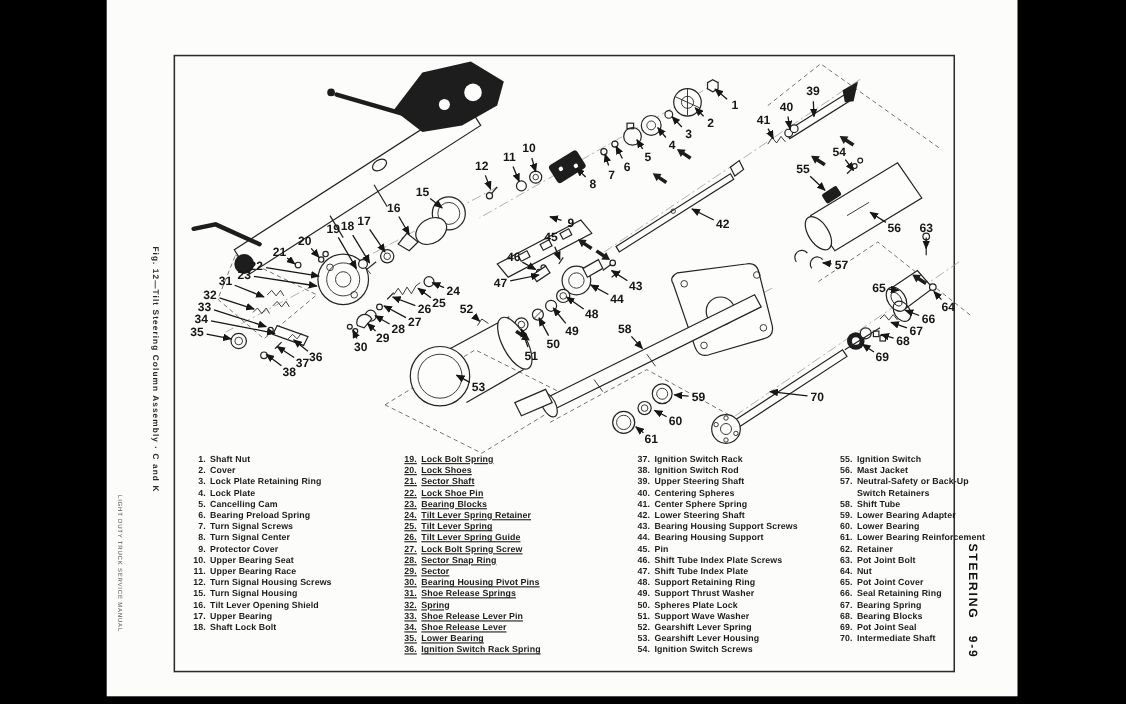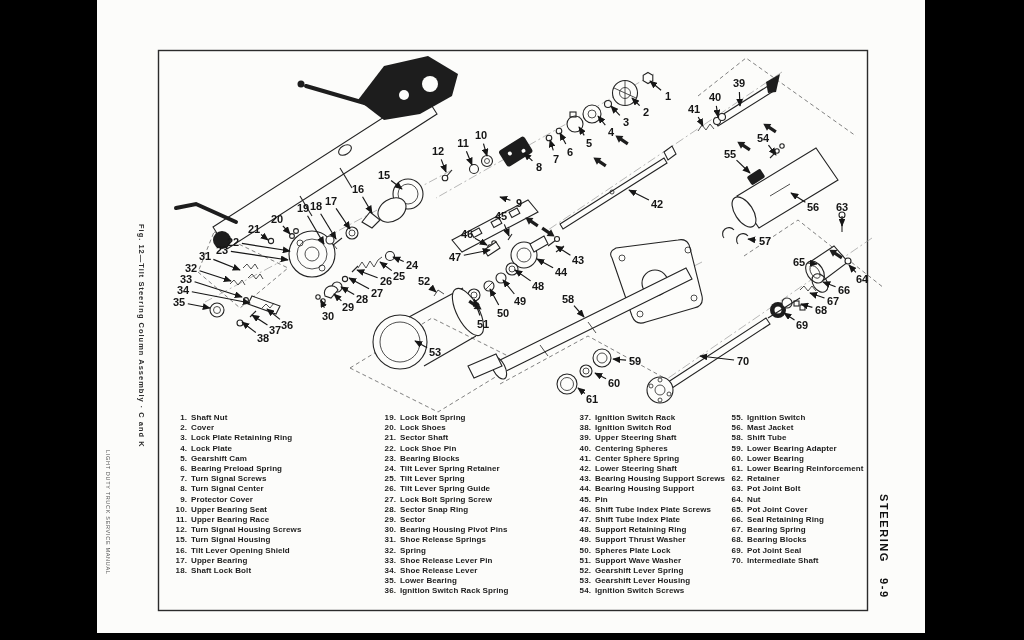--- a/index.html
+++ b/index.html
@@ -407,21 +407,21 @@
         <div class="prow">
           <span class="pnum">3.</span>
           <span class="pname">Lock Plate Retaining Ring</span>
         </div>
         <div class="prow">
           <span class="pnum">4.</span>
           <span class="pname">Lock Plate</span>
         </div>
         <div class="prow">
           <span class="pnum">5.</span>
-          <span class="pname">Gearshift Cam</span>
+          <span class="pname">Cancelling Cam</span>
         </div>
         <div class="prow">
           <span class="pnum">6.</span>
           <span class="pname">Bearing Preload Spring</span>
         </div>
         <div class="prow">
           <span class="pnum">7.</span>
           <span class="pname">Turn Signal Screws</span>
         </div>
         <div class="prow">
@@ -454,21 +454,21 @@
         </div>
         <div class="prow">
           <span class="pnum">17.</span>
           <span class="pname">Upper Bearing</span>
         </div>
         <div class="prow">
           <span class="pnum">18.</span>
           <span class="pname">Shaft Lock Bolt</span>
         </div>
       </div>
-    <div class="pcol" style="left:285px;">
+    <div class="pcol" style="left:268px;text-decoration:underline;">
         <div class="prow">
           <span class="pnum">19.</span>
           <span class="pname">Lock Bolt Spring</span>
         </div>
         <div class="prow">
           <span class="pnum">20.</span>
           <span class="pname">Lock Shoes</span>
         </div>
         <div class="prow">
           <span class="pnum">21.</span>
@@ -602,28 +602,33 @@
         </div>
         <div class="prow">
           <span class="pnum">53.</span>
           <span class="pname">Gearshift Lever Housing</span>
         </div>
         <div class="prow">
           <span class="pnum">54.</span>
           <span class="pname">Ignition Switch Screws</span>
         </div>
       </div>
-    <div class="pcol" style="left:632px;">
+    <div class="pcol" style="left:664px;">
         <div class="prow">
           <span class="pnum">55.</span>
           <span class="pname">Ignition Switch</span>
         </div>
         <div class="prow">
           <span class="pnum">56.</span>
           <span class="pname">Mast Jacket</span>
+        </div>
+        <div class="prow">
+          <span class="pnum">57.</span>
+          <span class="pname">Neutral-Safety or Back-Up
+Switch Retainers</span>
         </div>
         <div class="prow">
           <span class="pnum">58.</span>
           <span class="pname">Shift Tube</span>
         </div>
         <div class="prow">
           <span class="pnum">59.</span>
           <span class="pname">Lower Bearing Adapter</span>
         </div>
         <div class="prow">

